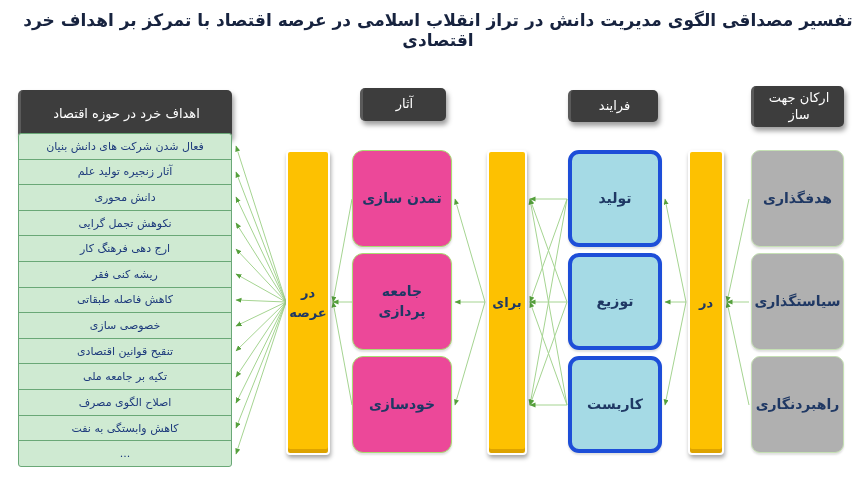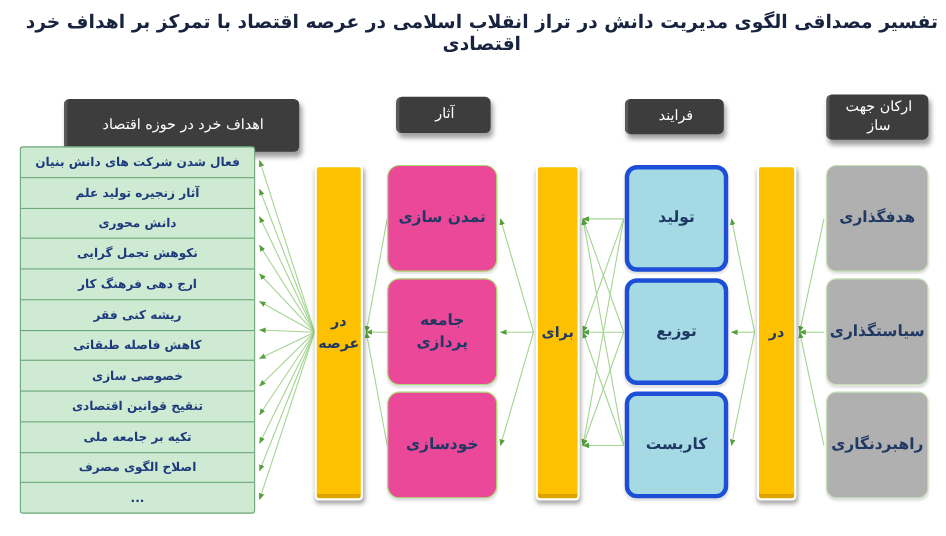--- a/index.html
+++ b/index.html
@@ -13,21 +13,21 @@
 
   .header-box{position:absolute;background:#3d3d3d;color:#ffffff;direction:rtl;
               display:flex;align-items:center;justify-content:center;text-align:center;
               font-size:13px;line-height:1.25;border-radius:5px;padding:2px 4px;box-sizing:border-box;
               box-shadow:2px 4px 5px rgba(0,0,0,.38);border-left:3px solid #5a5a5a;}
 
   .goal-list{position:absolute;left:18px;top:133px;width:214px;height:334px;box-sizing:border-box;
              background:#cfead2;border:1px solid #6aa877;border-radius:3px;
              display:flex;flex-direction:column;}
   .goal-item{flex:1;display:flex;align-items:center;justify-content:center;direction:rtl;
-             border-bottom:1px solid #6aa877;color:#1d3a7c;font-size:11px;font-weight:bold;
+             border-bottom:1px solid #6aa877;color:#1d3a7c;font-size:11px;font-weight:normal;
              padding:0 4px;text-align:center;}
   .goal-item:last-child{border-bottom:none;}
 
   .bar{position:absolute;background:#fdc101;border:2px solid #ffffff;border-radius:4px;
        box-sizing:border-box;display:flex;align-items:center;justify-content:center;text-align:center;
        color:#1f3864;font-weight:bold;font-size:13px;direction:rtl;padding:0 3px;line-height:1.5;
        box-shadow:1px 3px 4px rgba(0,0,0,.35), inset 0 -4px 0 rgba(160,110,0,.35);}
 
   .node{position:absolute;box-sizing:border-box;display:flex;align-items:center;justify-content:center;
         text-align:center;color:#1f3864;font-weight:bold;font-size:14px;direction:rtl;
@@ -86,37 +86,38 @@
       <line x1="686" y1="302" x2="665" y2="199" marker-end="url(#arw)"></line>
       <line x1="686" y1="302" x2="665" y2="302" marker-end="url(#arw)"></line>
       <line x1="686" y1="302" x2="665" y2="405" marker-end="url(#arw)"></line>
 
       <line x1="749" y1="199" x2="727" y2="302" marker-end="url(#arw)"></line>
       <line x1="749" y1="302" x2="727" y2="302" marker-end="url(#arw)"></line>
       <line x1="749" y1="405" x2="727" y2="302" marker-end="url(#arw)"></line>
     </g>
   </svg>
 
-  <div class="header-box" style="left:18px;top:90px;width:214px;height:48px;margin-left:40px;">اهداف خرد در حوزه اقتصاد</div>
+  <div class="header-box" style="left:18px;top:90px;width:214px;height:48px;">اهداف خرد در حوزه اقتصاد</div>
   <div class="header-box" style="left:360px;top:88px;width:86px;height:33px;">آثار</div>
   <div class="header-box" style="left:568px;top:90px;width:90px;height:32px;">فرایند</div>
   <div class="header-box" style="left:751px;top:86px;width:93px;height:41px;">ارکان جهت ساز</div>
 
   <div class="goal-list">
     <div class="goal-item">فعال شدن شرکت های دانش بنیان</div>
     <div class="goal-item">آثار زنجیره تولید علم</div>
     <div class="goal-item">دانش محوری</div>
     <div class="goal-item">نکوهش تجمل گرایی</div>
     <div class="goal-item">ارج دهی فرهنگ کار</div>
     <div class="goal-item">ریشه کنی فقر</div>
     <div class="goal-item">کاهش فاصله طبقاتی</div>
     <div class="goal-item">خصوصی سازی</div>
     <div class="goal-item">تنقیح قوانین اقتصادی</div>
     <div class="goal-item">تکیه بر جامعه ملی</div>
     <div class="goal-item">اصلاح الگوی مصرف</div>
+    <div class="goal-item">کاهش وابستگی به نفت</div>
     <div class="goal-item">...</div>
   </div>
 
   <div class="bar" style="left:286px;top:150px;width:44px;height:305px;">در عرصه</div>
   <div class="bar" style="left:487px;top:150px;width:40px;height:305px;">برای</div>
   <div class="bar" style="left:688px;top:150px;width:36px;height:305px;">در</div>
 
   <div class="node effect" style="left:352px;top:150px;width:100px;height:97px;">تمدن سازی</div>
   <div class="node effect" style="left:352px;top:253px;width:100px;height:97px;">جامعه پردازی</div>
   <div class="node effect" style="left:352px;top:356px;width:100px;height:97px;">خودسازی</div>

